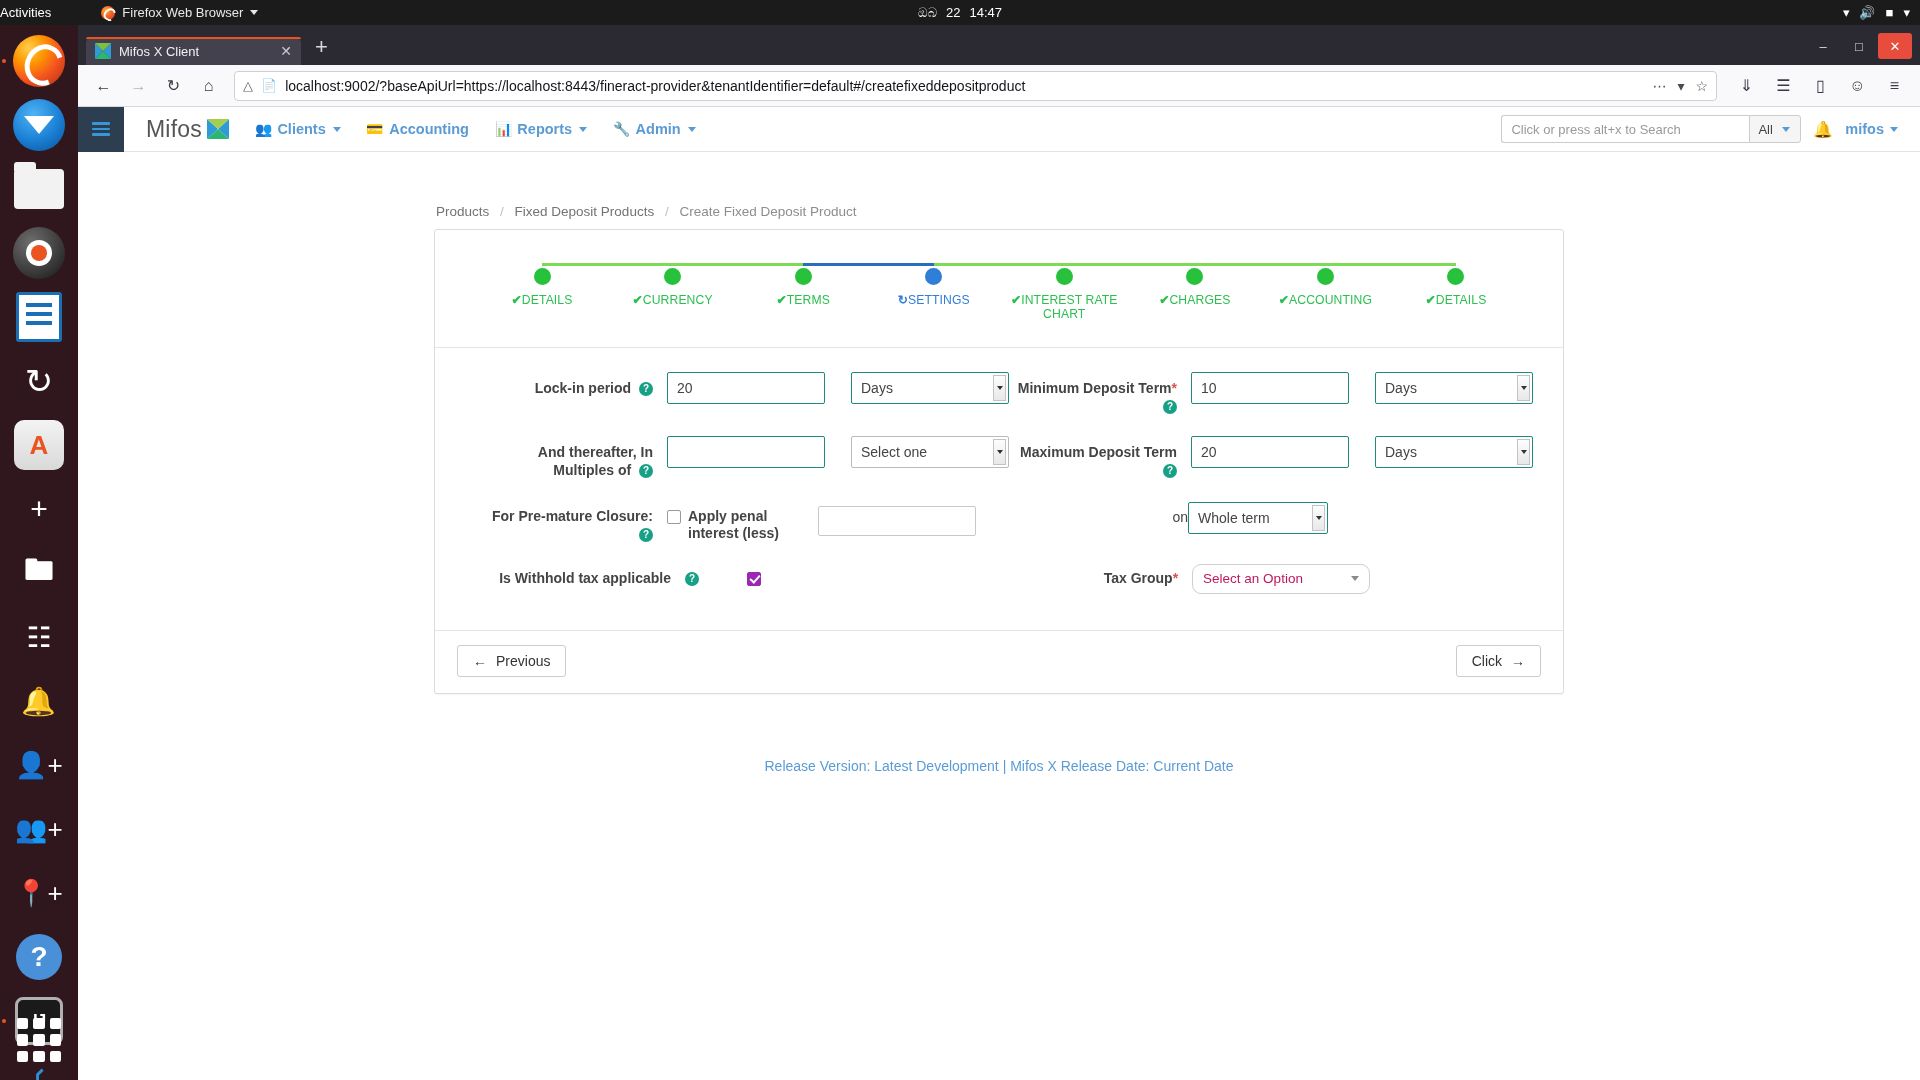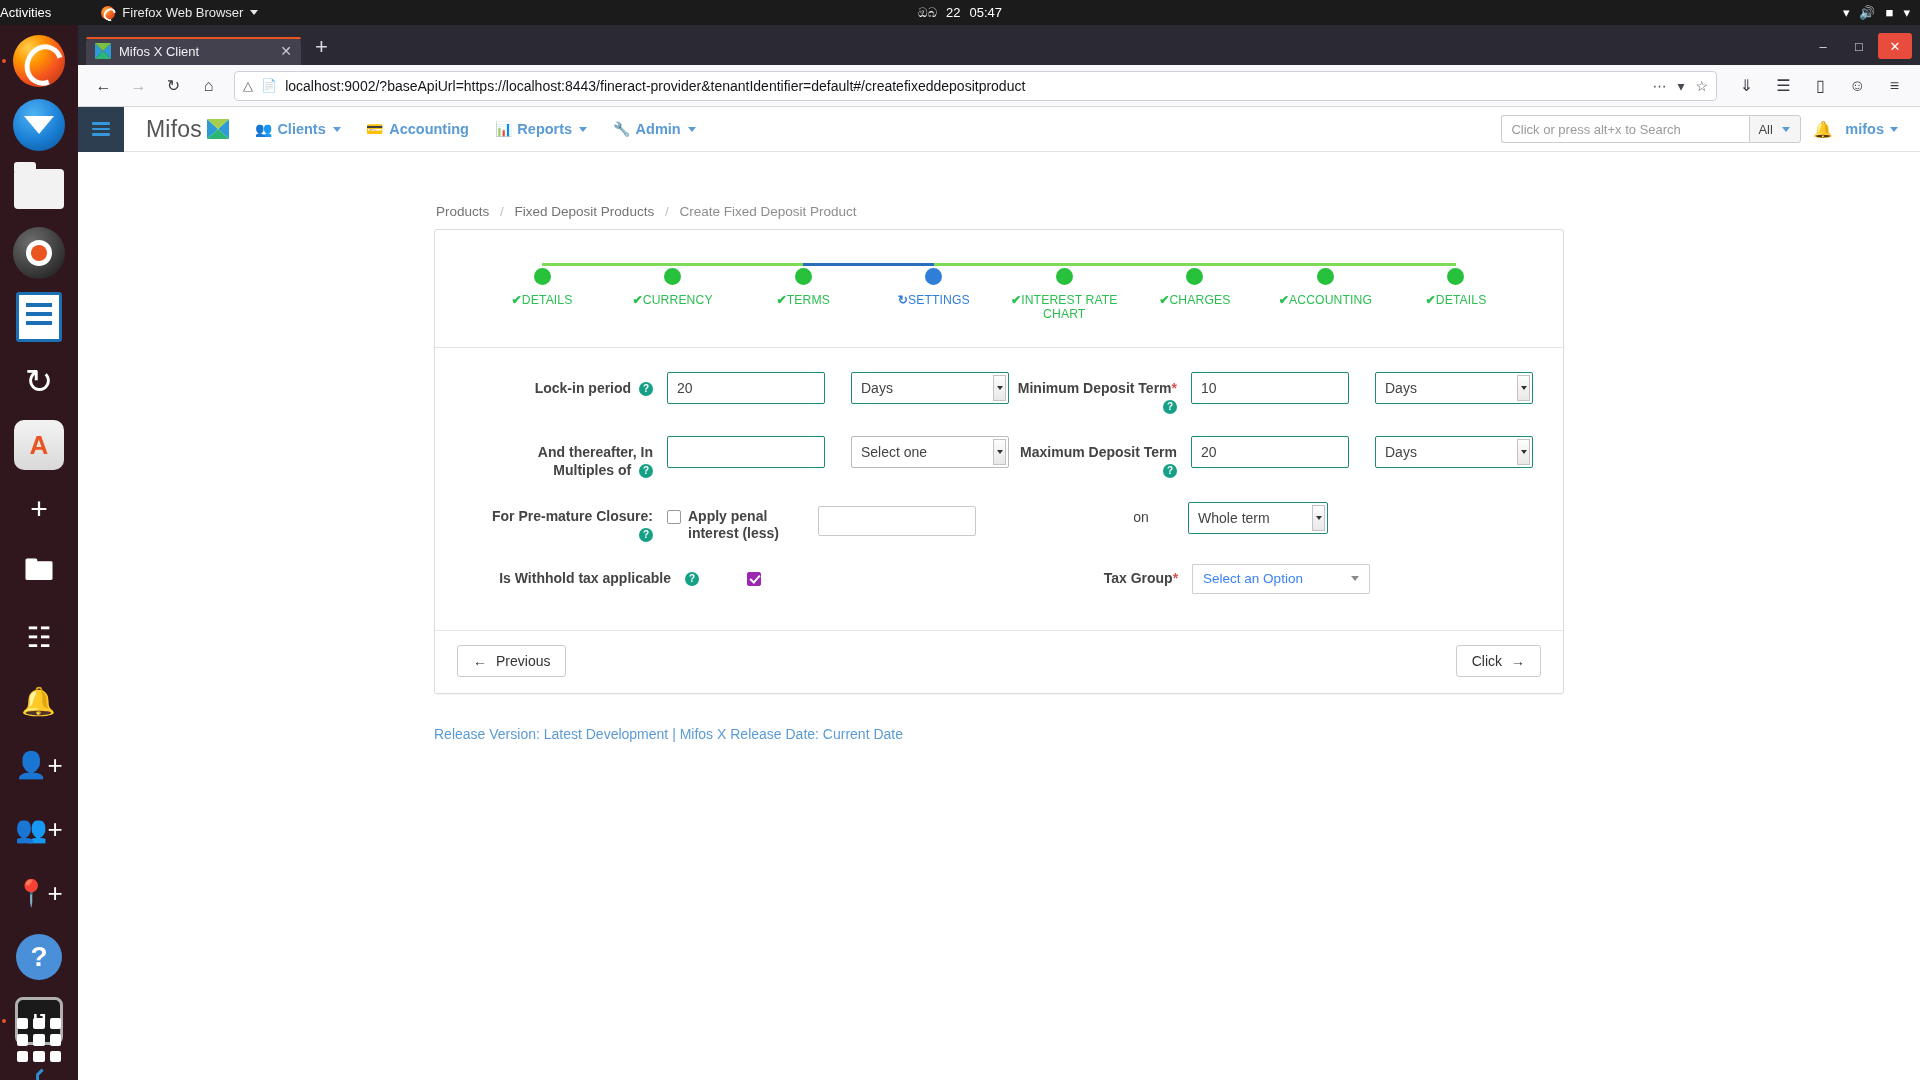--- a/index.html
+++ b/index.html
@@ -319,58 +319,58 @@
     background:#9c27b0; border-color:#9c27b0; position:relative;
   }
   .chk-box.on::after{
     content:""; position:absolute; left:3.5px; top:0.5px; width:4px; height:8px;
     border:solid #ffffff; border-width:0 2px 2px 0; transform:rotate(42deg);
   }
   .inline-lbl {
     font-size:14px;font-weight:bold;color:#444; padding-top:8px; line-height:1.25; max-width:118px;
   }
   .sel2 {
-    width:178px;height:30px;border:1px solid #cfcfcf;border-radius:1px;background:#fff;
-    display:flex;align-items:center;padding:0 10px;font-size:13.5px;color:#3b82f6;
+    width:178px;height:30px;border:1px solid #cfcfcf;border-radius:9px;background:#fff;
+    display:flex;align-items:center;padding:0 10px;font-size:13.5px;color:#be185d;
     position:relative;
   }
   .sel2 .tri2{
     position:absolute; right:10px; width:0;height:0;
     border-left:4px solid transparent;border-right:4px solid transparent;border-top:5px solid #8a8a8a;
   }
   .word-on { font-size:14px; color:#444; font-weight:normal; padding-top:9px; }
 
   
   #btnbar {
     border-top:1px solid #e4e4e4; margin-top:6px; padding: 14px 22px 16px 22px;
     display:flex; justify-content:space-between;
   }
   .wbtn {
     border:1px solid #cccccc; background:#ffffff; border-radius:3px;
     height:32px; padding:0 15px; font-size:14px; color:#333;
     display:flex; align-items:center; gap:9px; cursor:pointer;
   }
   #release {
-    color:#5b9bd5; font-size:14px; margin-top:32px;
+    text-align:center; color:#5b9bd5; font-size:14px; margin-top:64px;
   }
 </style>
 </head>
 <body>
 
 <div id="gnome-topbar">
   <div>Activities</div>
   <div id="gnome-app-menu">
     <span class="ff-mini"></span>
     <span>Firefox Web Browser</span>
     <span class="caret-d"></span>
   </div>
   <div id="gnome-clock">
     <span>ඔබ</span>
     <span>22</span>
-    <span>05:47</span>
+    <span>14:47</span>
   </div>
   <div id="gnome-tray">
     <span class="tray-ico">▾</span>
     <span class="tray-ico">🔊</span>
     <span class="tray-ico">■</span>
     <span class="tray-ico">▾</span>
   </div>
 </div>
 
 <div id="dock">
@@ -693,21 +693,21 @@
                 <div class="flabel">
                   <span>For Pre-mature Closure:</span>
                   <span class="help">?</span>
                 </div>
                 <span class="chk-box"></span>
                 <span class="inline-lbl">Apply penal interest (less)</span>
                 <span style="width:12px"></span>
                 <input class="plain-input" type="text" style="margin-top: 6px;" value="">
               </div>
               <div class="fcol right" style="padding-left:84px;">
-                <div class="word-on" style="width:94px;text-align:center;">on</div>
+                <div class="word-on" style="width:94px;text-align:right;">on</div>
                 <div class="tselect" style="margin-top:2px;width:140px;">
                   <span>Whole term</span>
                   <span class="arrowbox">
                       <i></i>
                     </span>
                 </div>
               </div>
             </div>
 
             <div class="frow" style="align-items:center;">

